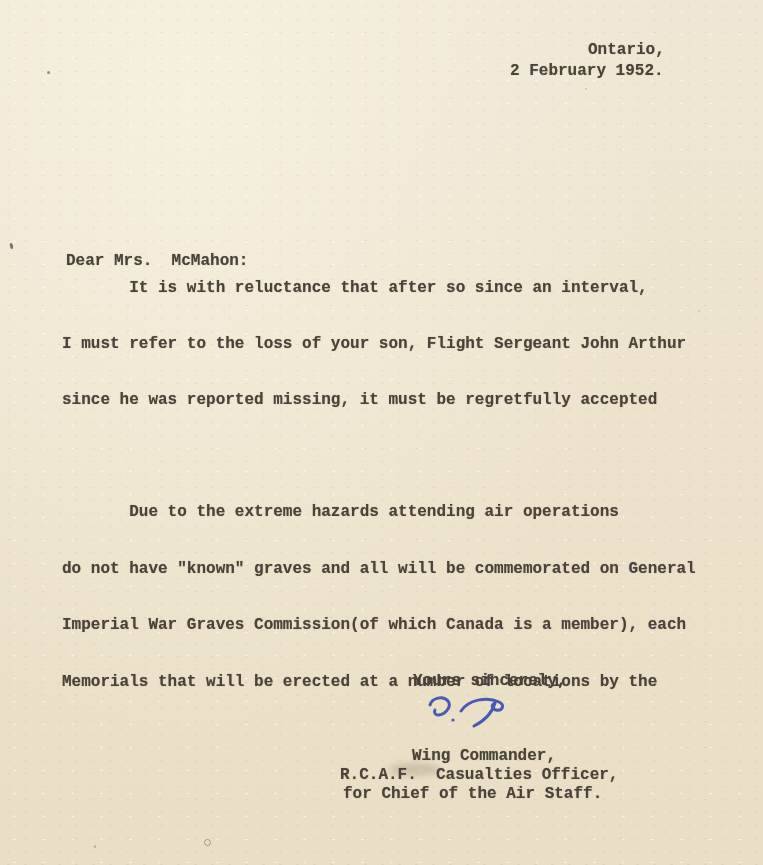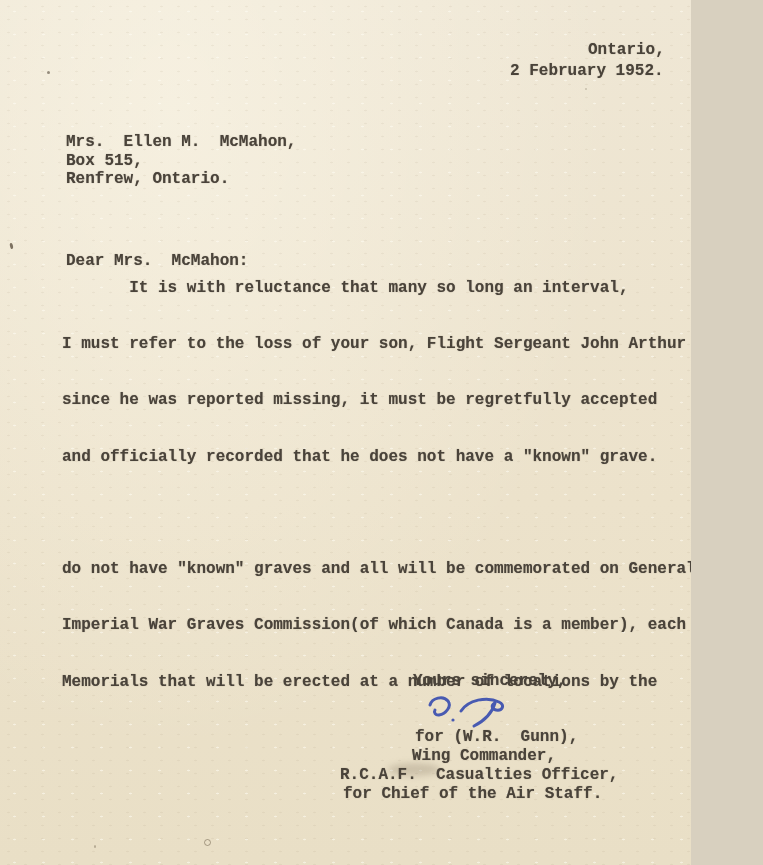--- a/index.html
+++ b/index.html
@@ -1,19 +1,19 @@
 <!DOCTYPE html>
 <html><head>
 <meta charset="utf-8">
 <style>
   * { margin:0; padding:0; box-sizing:border-box; }
   html,body { background:#d8d0bf; }
   .page {
     position:relative;
-    width:691px; height:865px;
+    width:763px; height:865px;
     overflow:hidden;
     background-color:#ece3cf;
     background-image:
       radial-gradient(rgba(150,130,100,0.10) 1px, transparent 1.4px),
       radial-gradient(rgba(255,253,245,0.55) 1px, transparent 1.4px),
       radial-gradient(ellipse at 25% 12%, rgba(255,252,240,0.45), transparent 60%),
       linear-gradient(180deg,#efe7d5 0%,#ece2cb 58%,#e9dfc6 100%);
     background-size: 17px 13px, 29px 23px, 100% 100%, 100% 100%;
     font-family:"Liberation Mono","DejaVu Sans Mono",monospace;
     font-size:16px; font-weight:700;
@@ -58,36 +58,31 @@
   .speck.s6 { left:698px; top:310px; width:2px; height:2px; opacity:.4; }
 </style>
 </head>
 <body>
 
 <div class="page">
 
   <div class="line place">Ontario,</div>
   <div class="line date">2 February 1952.</div>
 
-  <div class="block address">
-    <div>Mrs.  Ellen M.  McMahon,</div>
-    <div>Box 515,</div>
-    <div>Renfrew, Ontario.</div>
-  </div>
 
   <div class="line salutation">Dear Mrs.  McMahon:</div>
 
   <div class="block body">
     <div class="para">
-      <div>       It is with reluctance that many so long an interval,</div>
+      <div>       It is with reluctance that after so since an interval,</div>
       <div>I must refer to the loss of your son, Flight Sergeant John Arthur</div>
       <div>since he was reported missing, it must be regretfully accepted</div>
-      <div>and officially recorded that he does not have a "known" grave.</div>
     </div>
     <div class="para">
+      <div>       Due to the extreme hazards attending air operations</div>
       <div>do not have "known" graves and all will be commemorated on General</div>
       <div>Imperial War Graves Commission(of which Canada is a member), each</div>
       <div>Memorials that will be erected at a number of locations by the</div>
       
       
       
     </div>
 
   </div>
 
@@ -97,21 +92,20 @@
     <g stroke="#3b4fb0" stroke-width="3" stroke-linecap="round" opacity="0.92">
       <path d="M 14,12 C 16,5 27,2 32,8 C 36,13 30,21 23,22 C 19.5,22.5 17.5,19.5 19,17"></path>
       <circle cx="37" cy="27" r="1.6" fill="#3b4fb0" stroke="none"></circle>
       <path d="M 45,18 C 52,7 71,3 83,9 C 89,12 87,18 80,17 C 76,16.4 75,12.5 78,10.5"></path>
       <path d="M 79,10 C 76,20 68,28 58,33"></path>
     </g>
   </svg>
 
   <div class="smudge"></div>
 
-  <div class="line signoff0">for (W.R.  Gunn),</div>
   <div class="line signoff1">Wing Commander,</div>
   <div class="line signoff2">R.C.A.F.  Casualties Officer,</div>
   <div class="line signoff3">for Chief of the Air Staff.</div>
 
   <div class="speck s1"></div>
   <div class="speck s2"></div>
   <div class="speck s3"></div>
   <div class="speck s4"></div>
   <div class="speck s5"></div>
   <div class="speck s6"></div>

